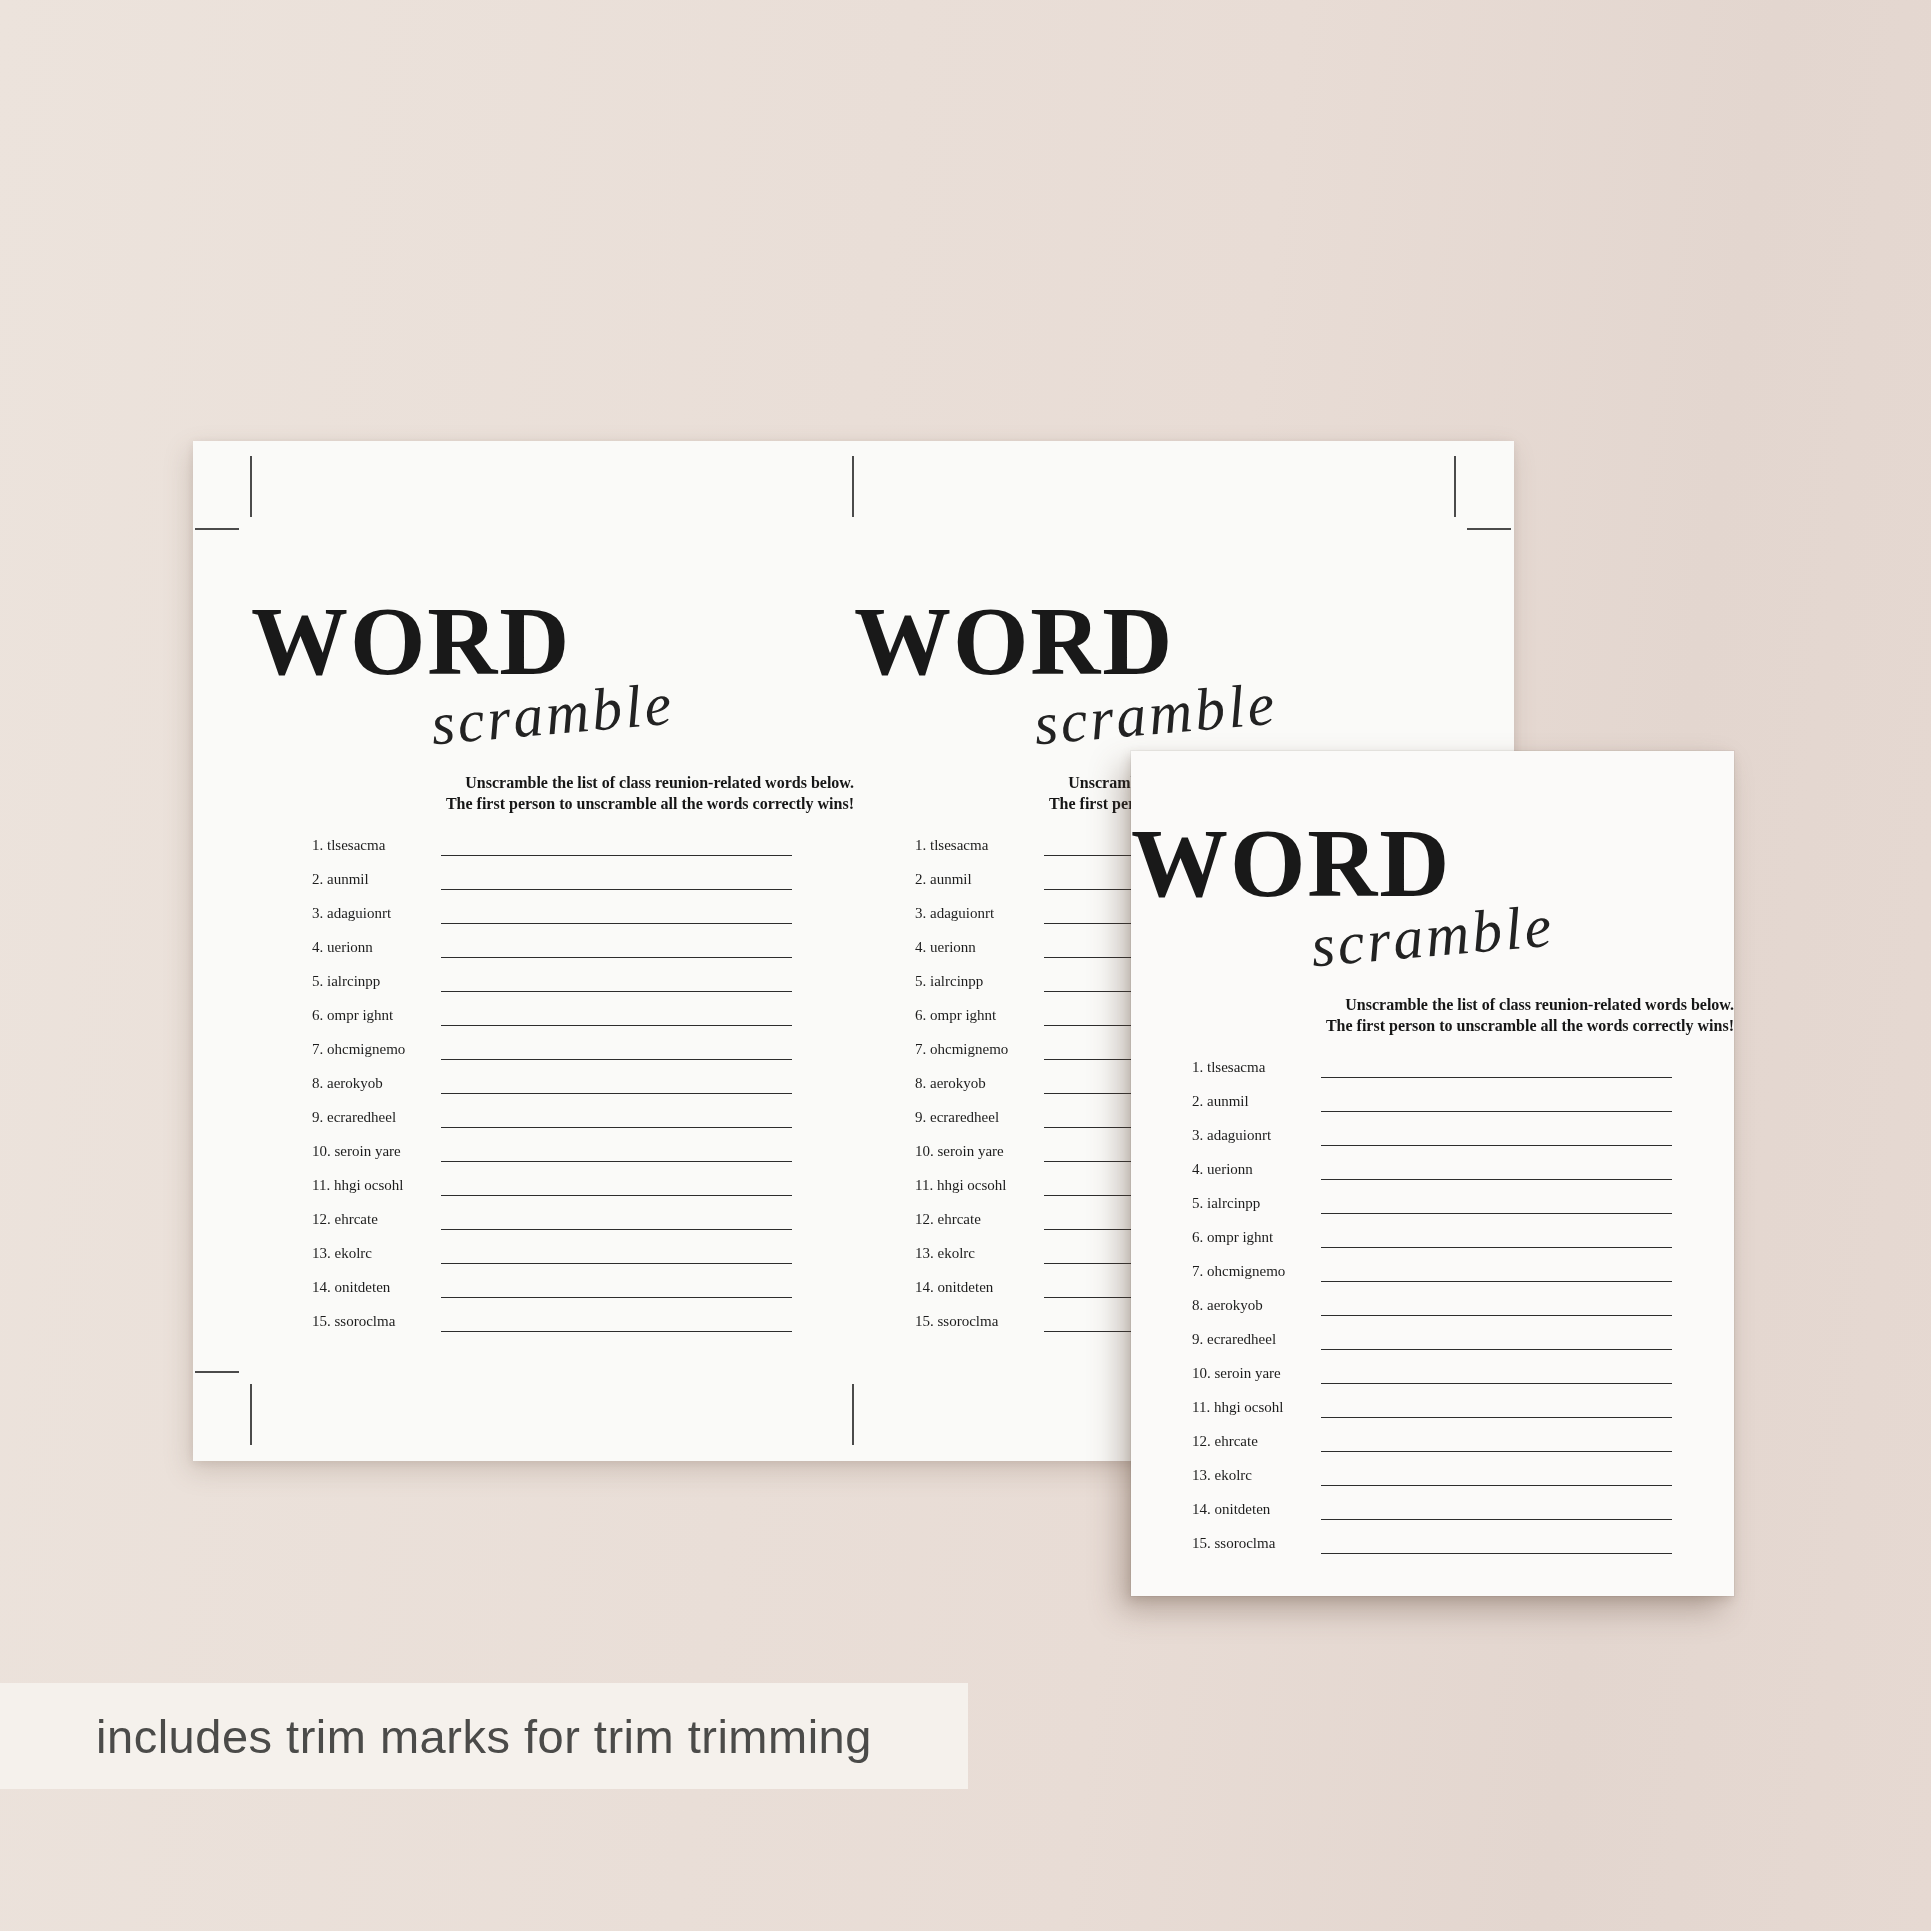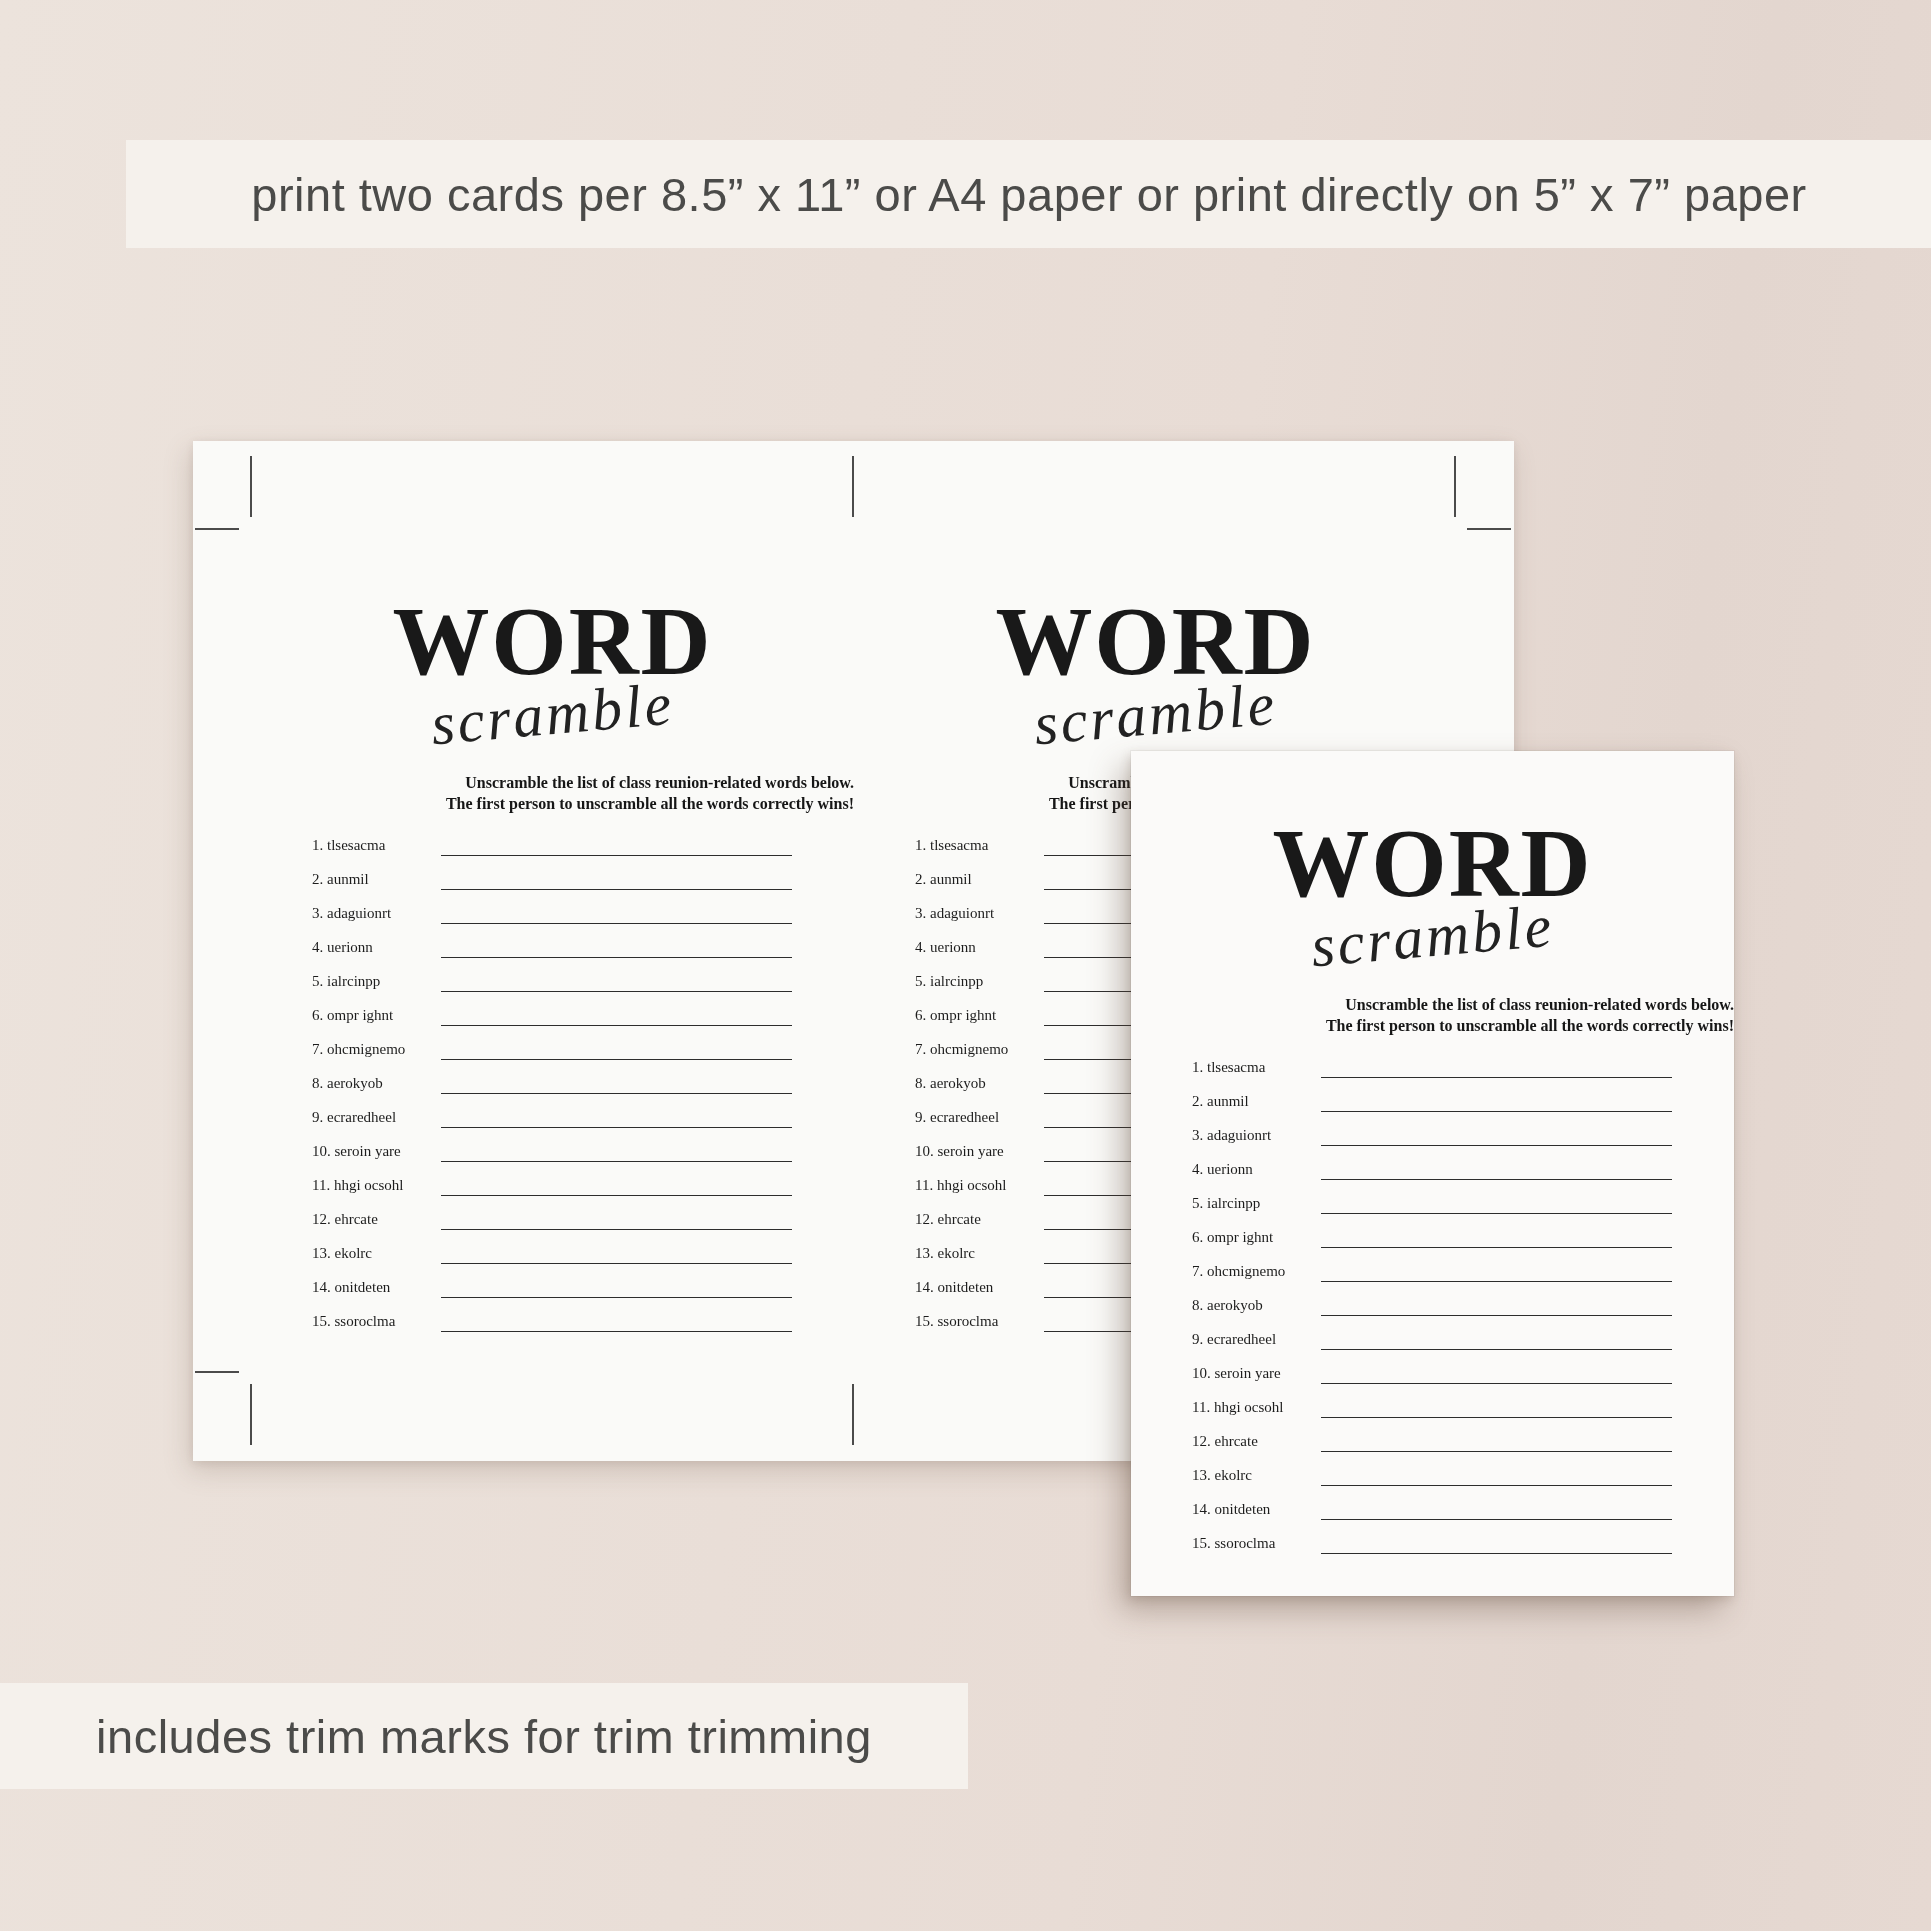--- a/index.html
+++ b/index.html
@@ -33,21 +33,21 @@
   
   .card{position:absolute;width:603px;height:845px;color:var(--ink);}
   #card-left{left:251px;top:529px;}
   #card-right{left:854px;top:529px;}
   #card-front{
     left:1131px;top:751px;background:var(--card-front);
     box-shadow:-11.6px 15.4px 29px rgba(95,70,55,.34), -1.9px 3.9px 9.7px rgba(95,70,55,.18);
     outline:1px solid rgba(0,0,0,.04);
   }
   .card .title{
-    position:absolute;top:64px;left:0;width:100%;text-align:center;
+    position:absolute;top:64px;left:0;width:100%;text-align:left;
     font-size:97px;font-weight:700;letter-spacing:1.9px;line-height:1;color:#191919;
   }
   .card .script{
     position:absolute;top:151px;left:0;width:100%;text-align:center;
     font-size:60px;font-style:italic;font-weight:400;letter-spacing:2.9px;
     transform:rotate(-5deg);color:#222;
   }
   .card .instr{
     position:absolute;top:243px;left:0;width:100%;text-align:right;
     font-size:16px;line-height:21px;font-weight:600;color:#161616;
@@ -55,23 +55,20 @@
   .card .list{position:absolute;left:61px;top:306px;width:480px;}
   .card .row{position:relative;height:34px;}
   .card .wlabel{position:absolute;left:0;top:2.9px;font-size:15px;line-height:1;white-space:pre;color:#1d1d1d;}
   .card .aline{position:absolute;left:129px;right:0;top:20px;height:0;border-bottom:1.9px solid var(--answer-line);}
 </style>
 </head>
 <body>
 
 <div id="canvas">
 
-  <div class="strip" id="top-banner">
-    <span>print two cards per 8.5” x 11” or A4 paper or print directly on 5” x 7” paper</span>
-  </div>
 
   <div id="sheet">
 
     <div class="trim v" style="left:57px;top:14.5px;"></div>
     <div class="trim v" style="left:659px;top:14.5px;"></div>
     <div class="trim v" style="left:1261px;top:14.5px;"></div>
     <div class="trim h" style="left:1.9px;top:87px;"></div>
     <div class="trim h" style="left:1274px;top:87px;"></div>
     <div class="trim v" style="left:57px;top:943px;"></div>
     <div class="trim v" style="left:659px;top:943px;"></div>

